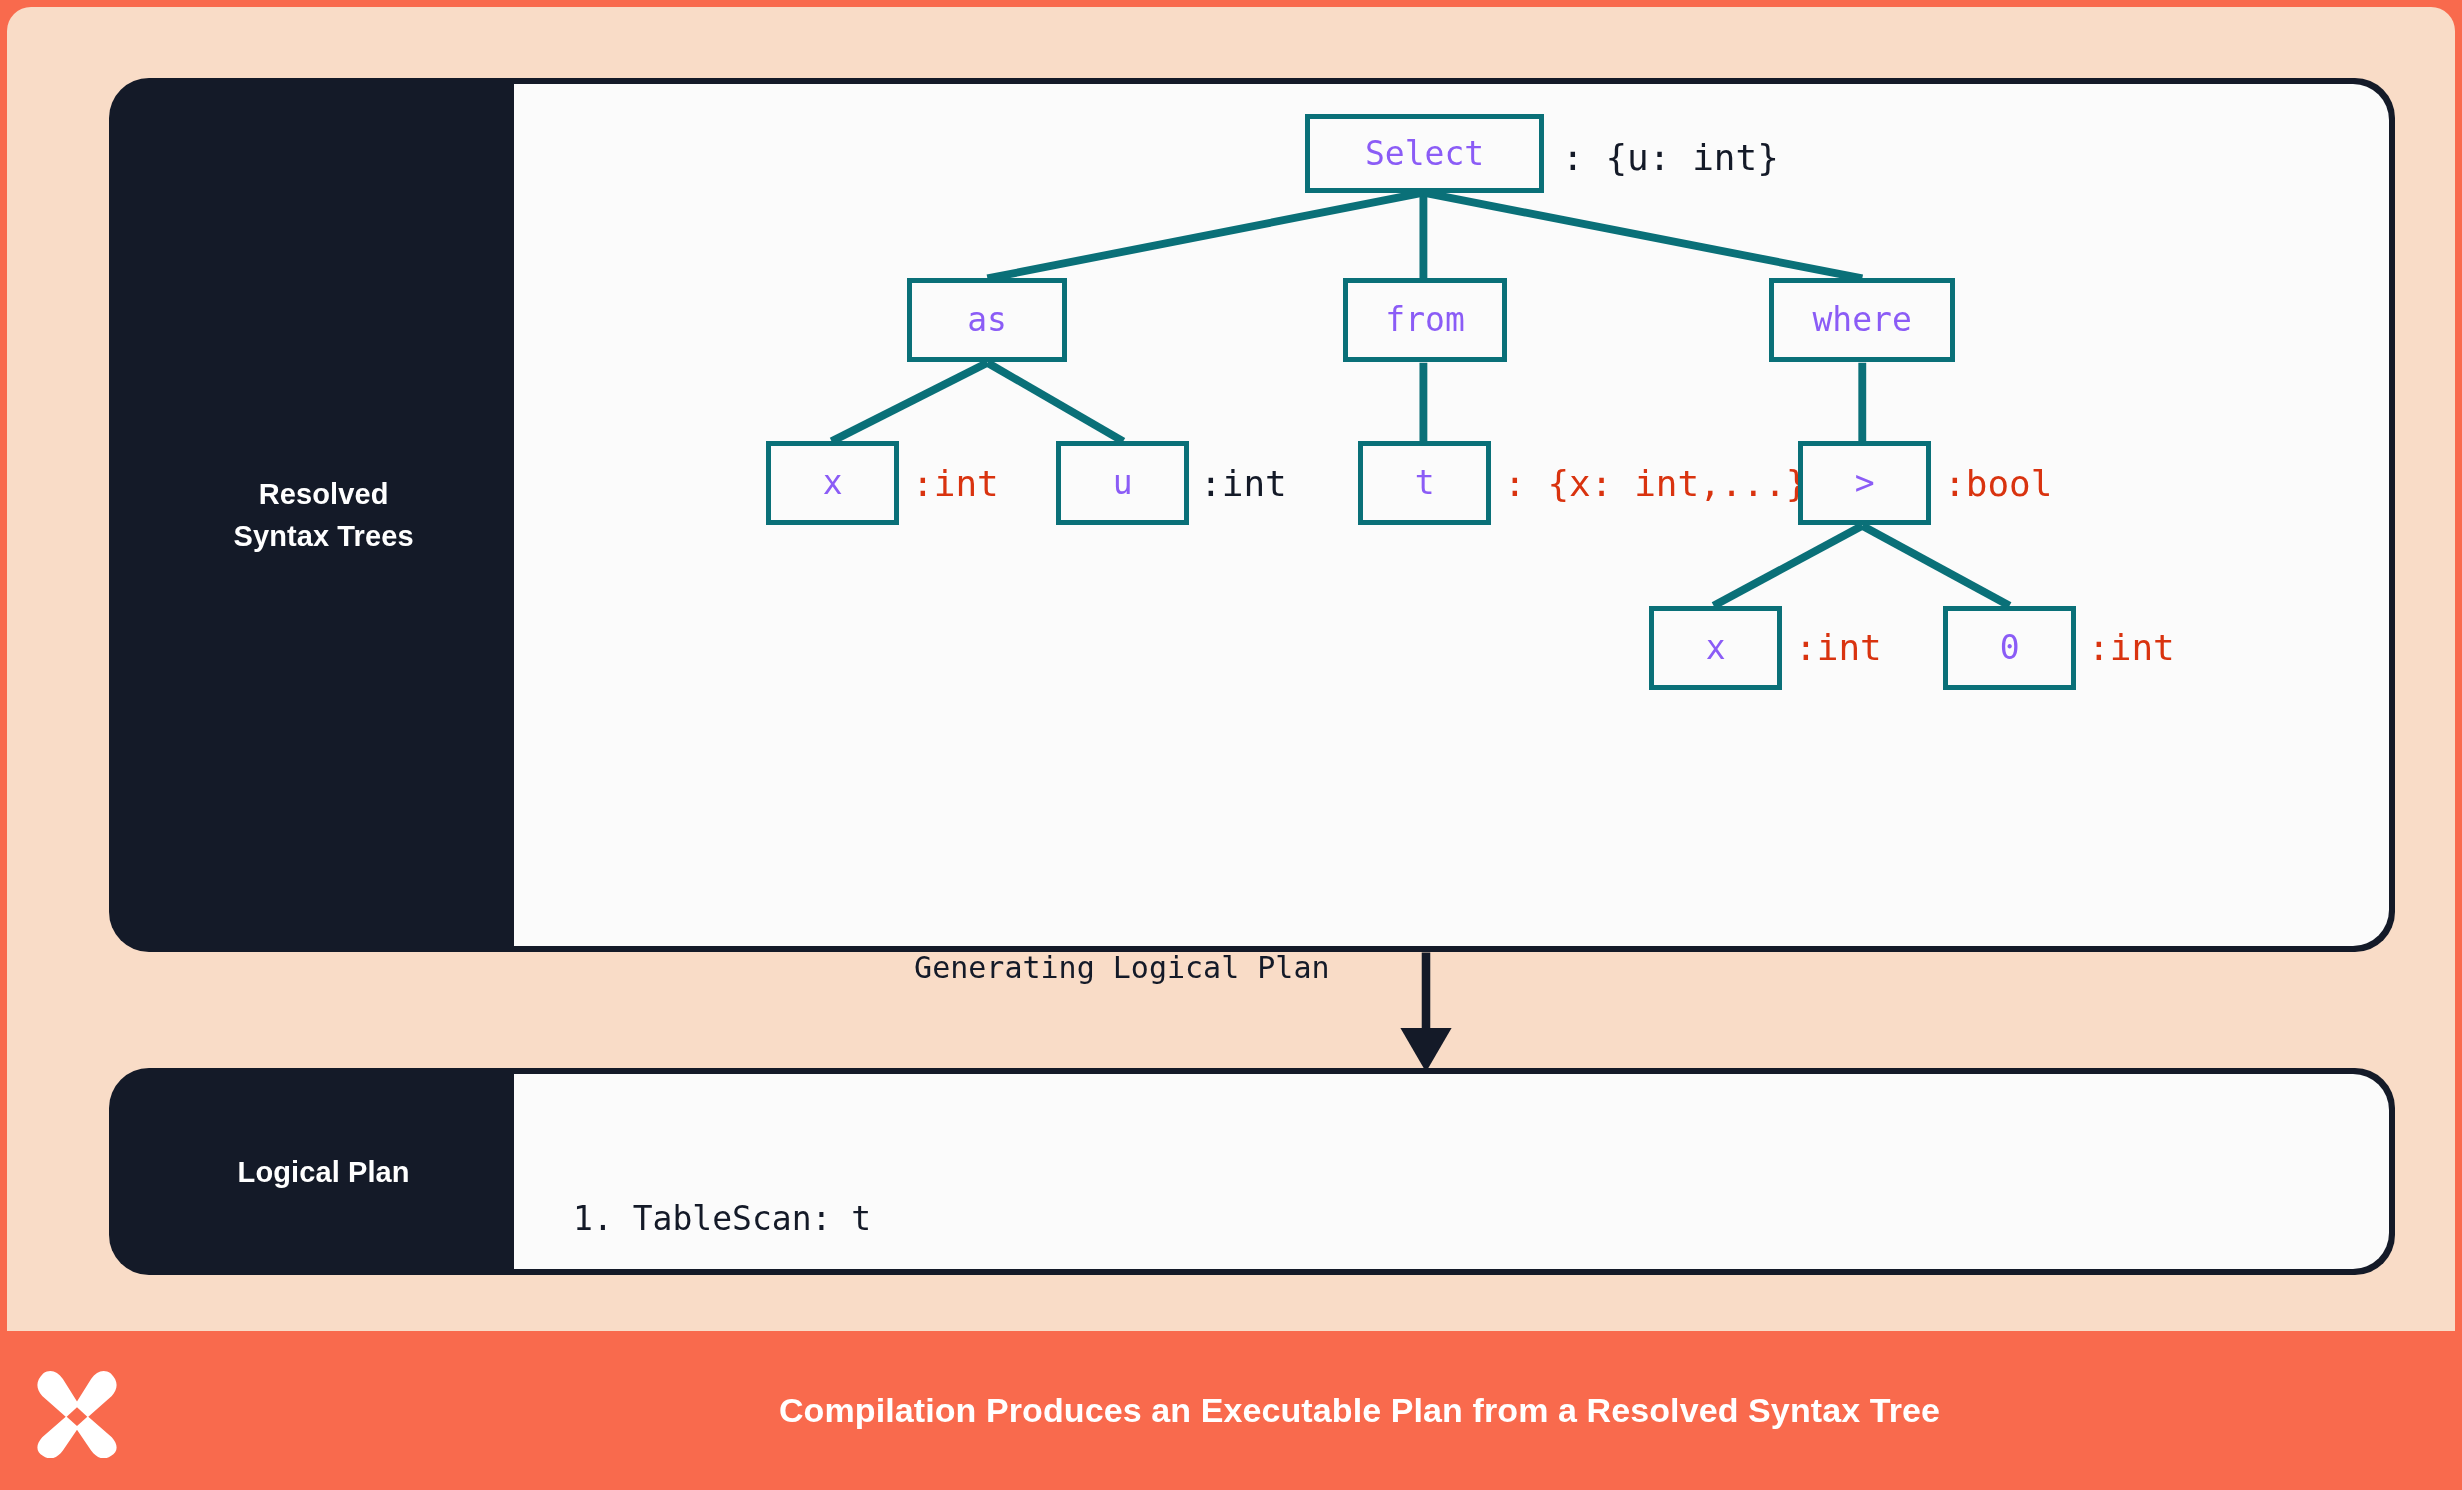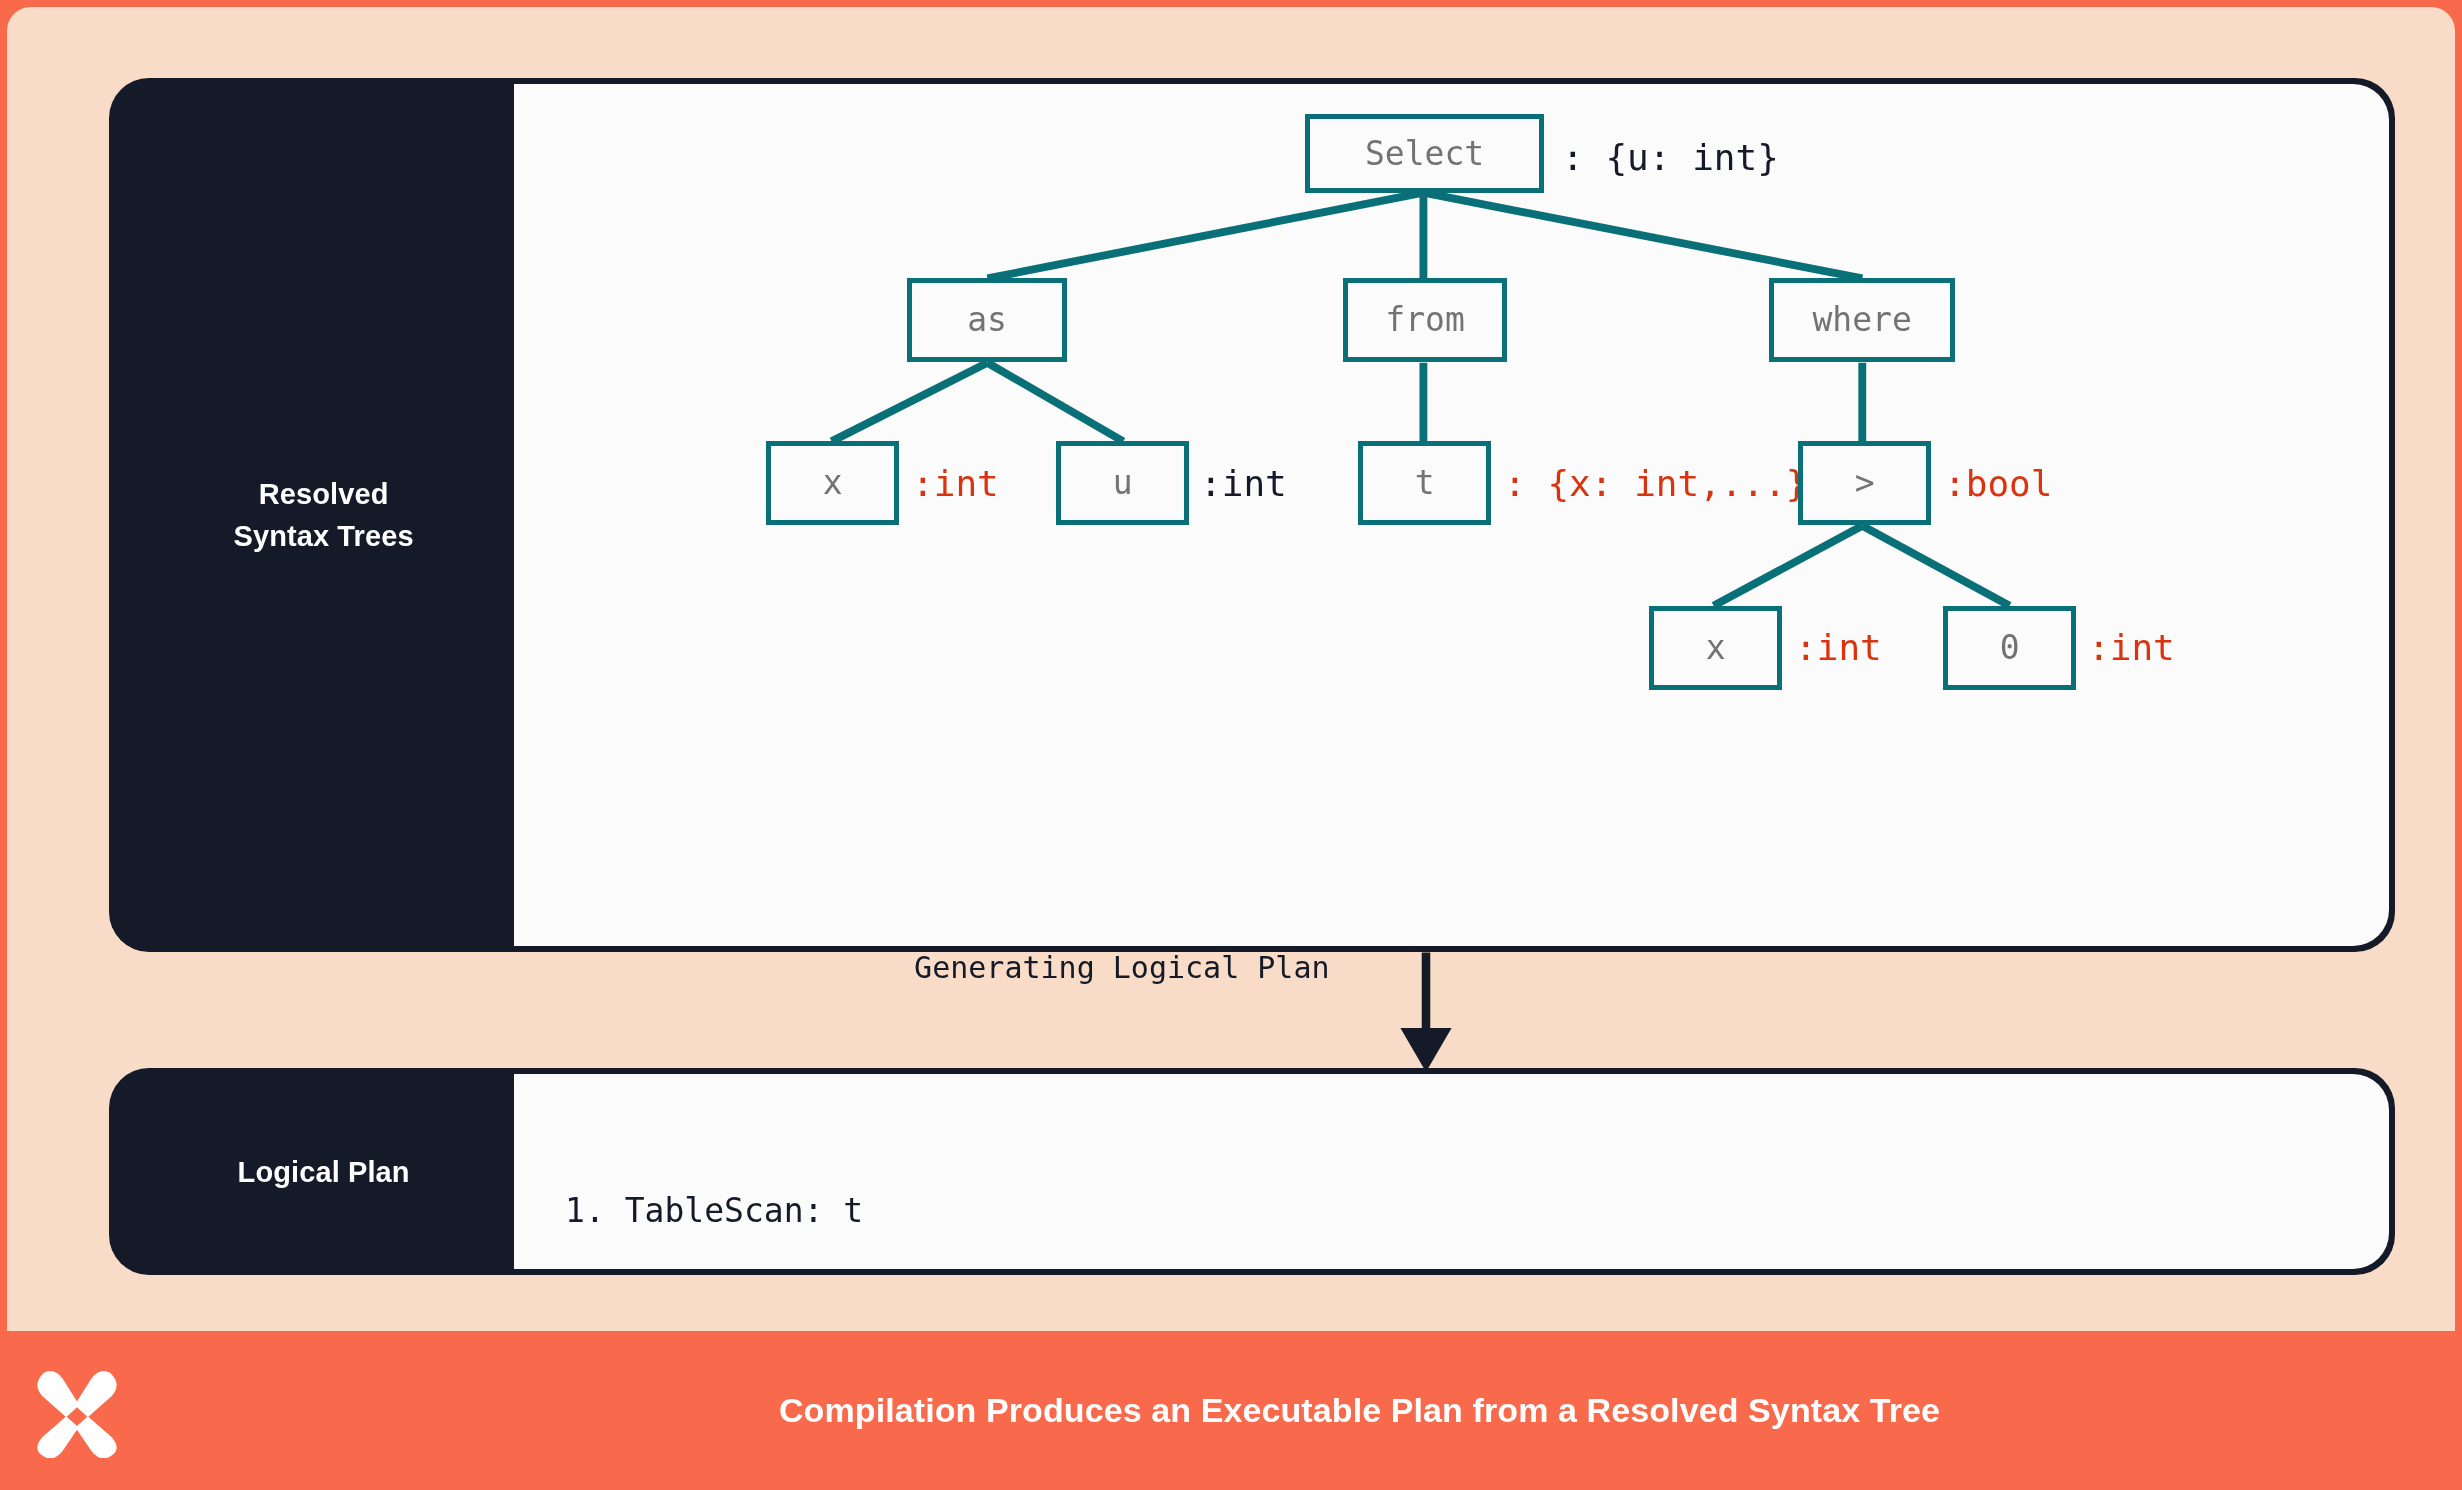--- a/index.html
+++ b/index.html
@@ -64,21 +64,21 @@
   #stage-tree .stage-label { width: 405px; }
   #stage-tree .stage-body { left: 405px; }
 
   .tree-svg { position: absolute; left: 0; top: 0; }
 
   .node {
     position: absolute;
     box-sizing: border-box;
     background: #fbfbfb;
     border: 5.7px solid #0a7078;
-    color: #737373;
+    color: #8b5cf6;
     font-family: "DejaVu Sans Mono", "Liberation Mono", monospace;
     font-size: 33px;
     display: flex;
     align-items: center;
     justify-content: center;
     z-index: 3;
   }
   .ann {
     position: absolute;
     font-family: "DejaVu Sans Mono", "Liberation Mono", monospace;
@@ -86,21 +86,21 @@
     white-space: pre;
     z-index: 3;
     line-height: 1;
   }
   .ann.red   { color: #d9330f; }
   .ann.dark  { color: #141a28; }
 
   
   #stage-plan { left: 102px; top: 1061px; width: 2286px; height: 207px; }
   #stage-plan .stage-label { width: 405px; font-size: 29px; align-items: center; }
-  #stage-plan .stage-body { left: 405px; padding: 4px; }
+  #stage-plan .stage-body { left: 405px; padding: 12px; }
   .plan-list {
     margin: 0;
     padding: 21.4px 0 0 47px;
     font-family: "DejaVu Sans Mono", "Liberation Mono", monospace;
     font-size: 33px;
     line-height: 1.36;
     color: #141a28;
     list-style: none;
     white-space: pre;
   }

